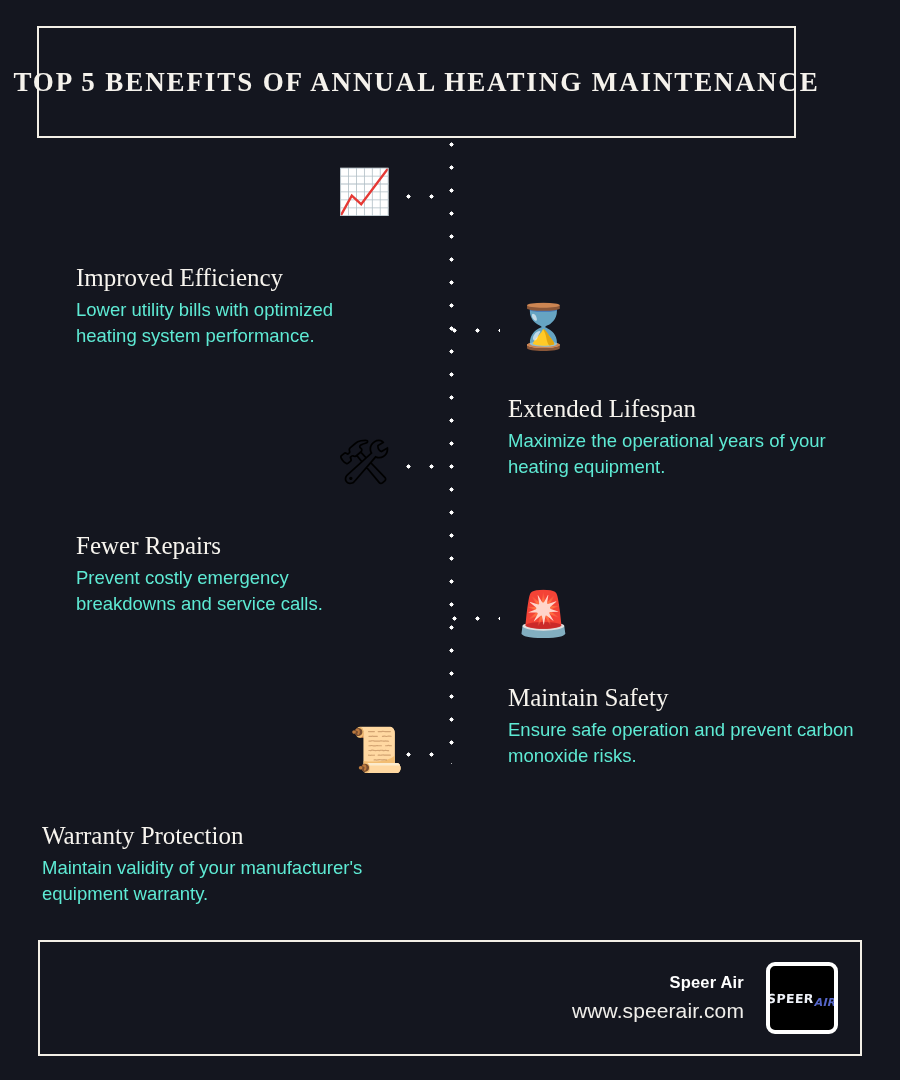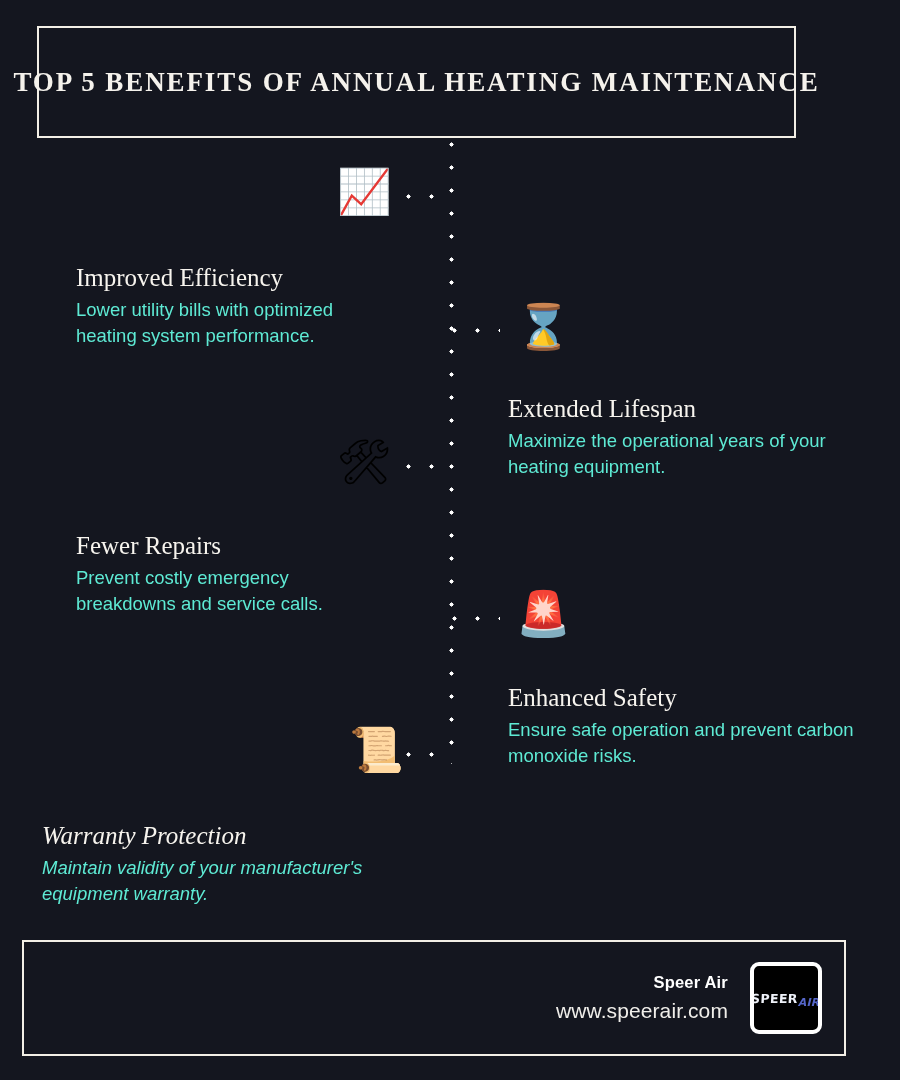--- a/index.html
+++ b/index.html
@@ -91,21 +91,21 @@
     margin: 4px 0 0 0;
   }
   .benefit.left .b-title,
   .benefit.left .b-desc { text-align: left; }
   .benefit.right .b-title,
   .benefit.right .b-desc { text-align: left; }
 
   
   .footer-frame {
     position: absolute;
-    left: 22px;
+    left: 38px;
     top: 940px;
     width: 824px;
     height: 116px;
     border: 2px solid #f3efe6;
     box-sizing: border-box;
   }
   .footer-inner {
     position: absolute;
     right: 22px;
     top: 0;
@@ -203,28 +203,28 @@
     <span class="icon" style="right:0px; top:0px;">🛠</span>
     <div style="padding-top:90px;">
       <p class="b-title">Fewer Repairs</p>
       <p class="b-desc">Prevent costly emergency breakdowns and service calls.</p>
     </div>
   </div>
 
   <div class="benefit right" style="left:508px; top:592px; width:346px;">
     <span class="icon" style="left:8px; top:0px;">🚨</span>
     <div style="padding-top:90px;">
-      <p class="b-title">Enhanced Safety</p>
+      <p class="b-title">Maintain Safety</p>
       <p class="b-desc">Ensure safe operation and prevent carbon monoxide risks.</p>
     </div>
   </div>
 
   <div class="benefit left" style="left:42px; top:728px; width:362px;">
     <span class="icon" style="right:0px; top:0px;">📜</span>
-    <div style="padding-top:92px;font-style:italic;">
+    <div style="padding-top:92px;">
       <p class="b-title">Warranty Protection</p>
       <p class="b-desc">Maintain validity of your manufacturer's equipment warranty.</p>
     </div>
   </div>
 
   <div class="footer-frame">
     <div class="footer-inner">
       <div class="footer-text">
         <div class="brand-name">Speer Air</div>
         <div class="brand-url">www.speerair.com</div>

